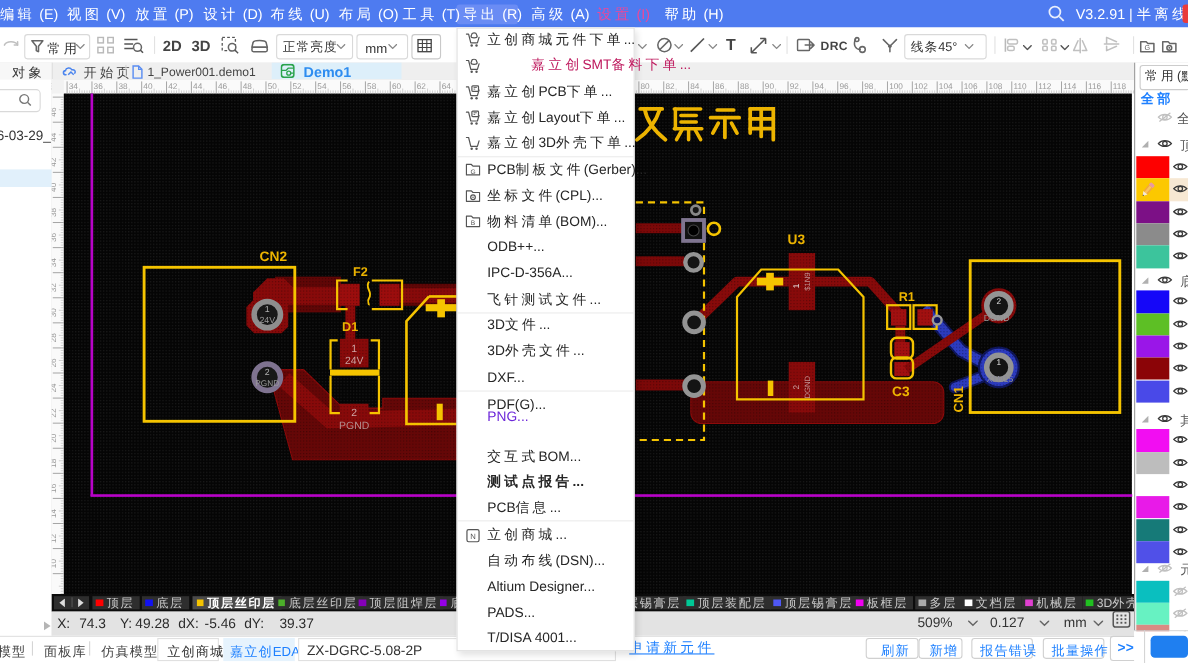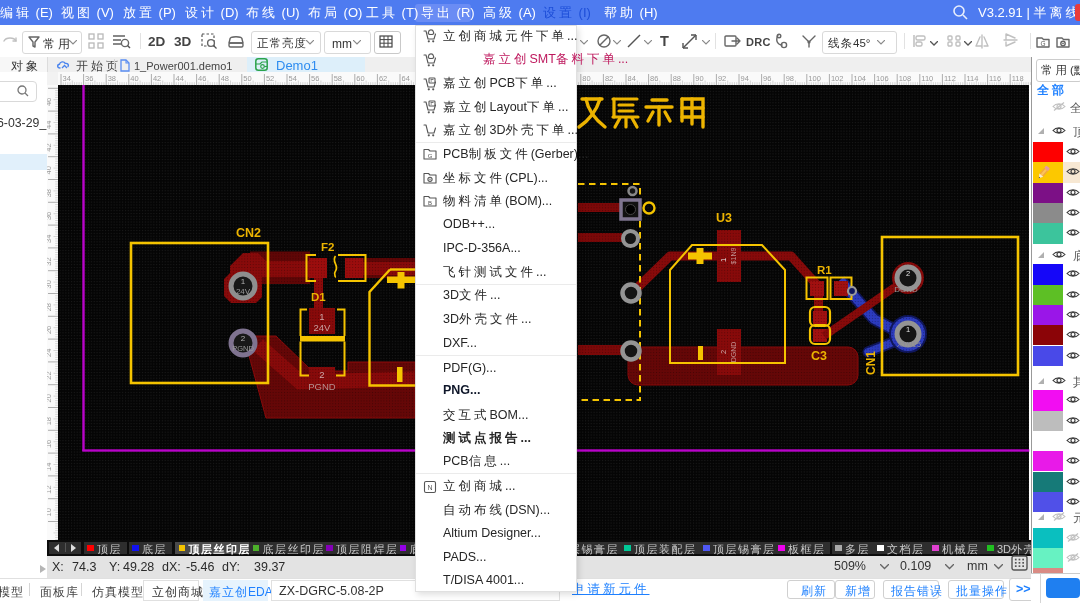--- a/index.html
+++ b/index.html
@@ -9,21 +9,21 @@
 <div style="position:absolute;left:415px;top:4px;width:56px;height:18px;background:#6a8cf4;border-radius:3px;"></div>
 <div style="position:absolute;left:0px;top:6px;font-size:13px;color:#fff;font-weight:normal;white-space:nowrap;line-height:1;"><span class="cj">编辑</span> (E)</div>
 <div style="position:absolute;left:61px;top:6px;font-size:13px;color:#fff;font-weight:normal;white-space:nowrap;line-height:1;"><span class="cj">视图</span> (V)</div>
 <div style="position:absolute;left:123px;top:6px;font-size:13px;color:#fff;font-weight:normal;white-space:nowrap;line-height:1;"><span class="cj">放置</span> (P)</div>
 <div style="position:absolute;left:185px;top:6px;font-size:13px;color:#fff;font-weight:normal;white-space:nowrap;line-height:1;"><span class="cj">设计</span> (D)</div>
 <div style="position:absolute;left:246px;top:6px;font-size:13px;color:#fff;font-weight:normal;white-space:nowrap;line-height:1;"><span class="cj">布线</span> (U)</div>
 <div style="position:absolute;left:308px;top:6px;font-size:13px;color:#fff;font-weight:normal;white-space:nowrap;line-height:1;"><span class="cj">布局</span> (O)</div>
 <div style="position:absolute;left:366px;top:6px;font-size:13px;color:#fff;font-weight:normal;white-space:nowrap;line-height:1;"><span class="cj">工具</span> (T)</div>
 <div style="position:absolute;left:421px;top:6px;font-size:13px;color:#fff;font-weight:normal;white-space:nowrap;line-height:1;"><span class="cj">导出</span> (R)</div>
 <div style="position:absolute;left:483px;top:6px;font-size:13px;color:#fff;font-weight:normal;white-space:nowrap;line-height:1;"><span class="cj">高级</span> (A)</div>
-<div style="position:absolute;left:543px;top:6px;font-size:13px;color:#1d4ed8;font-weight:normal;white-space:nowrap;line-height:1;"><span class="cj">设置</span> (I)</div>
+<div style="position:absolute;left:543px;top:6px;font-size:13px;color:#ec4899;font-weight:normal;white-space:nowrap;line-height:1;"><span class="cj">设置</span> (I)</div>
 <div style="position:absolute;left:604px;top:6px;font-size:13px;color:#fff;font-weight:normal;white-space:nowrap;line-height:1;"><span class="cj">帮助</span> (H)</div>
 <svg style="position:absolute;left:952px;top:4px" width="17" height="17" viewBox="0 0 17 17">
       <circle cx="7" cy="7" r="5" fill="none" stroke="#e8eefc" stroke-width="1.6"></circle>
       <line x1="11" y1="11" x2="15" y2="15" stroke="#e8eefc" stroke-width="1.6"></line>
     </svg>
 <div style="position:absolute;left:978px;top:6px;font-size:13px;color:#fff;font-weight:normal;white-space:nowrap;line-height:1;">V3.2.91 | <span class="cj">半离线</span></div>
 <div style="position:absolute;left:1075px;top:4px;width:5px;height:17px;background:#e93b3b;border-radius:3px 0 0 3px;"></div>
 <div style="position:absolute;left:0px;top:25px;width:1080px;height:32px;background:#ffffff;border-bottom:1px solid #e4e4e4;"></div>
 <svg style="position:absolute;left:2px;top:33px" width="16" height="16" viewBox="0 0 16 16">
       <path d="M2 8 C4 4, 12 4, 14 8" stroke="#c0c0c0" stroke-width="1.4" fill="none" stroke-linecap="round" stroke-linejoin="round"></path>
@@ -169,21 +169,21 @@
       <path d="M7 1 V4 H10" fill="none" stroke="#5a8df2" stroke-width="1.1"></path>
     </svg>
 <div style="position:absolute;left:134px;top:60.5px;font-size:11px;color:#444;font-weight:normal;white-space:nowrap;line-height:1;">1_Power001.demo1</div>
 <div style="position:absolute;left:247px;top:57px;width:118px;height:15px;background:#ddeffa;"></div>
 <svg style="position:absolute;left:255px;top:58px" width="13" height="13" viewBox="0 0 13 13">
       <rect x="0.8" y="0.8" width="11.4" height="11.4" rx="2.5" fill="none" stroke="#2aa34c" stroke-width="1.5"></rect>
       <path d="M1 6 L5 6 L7 4 L12 4" fill="none" stroke="#2aa34c" stroke-width="1.2"></path>
       <circle cx="7.5" cy="8.5" r="1.8" fill="none" stroke="#2aa34c" stroke-width="1.2"></circle>
       <path d="M9.3 8.5 H12" stroke="#2aa34c" stroke-width="1.2"></path>
     </svg>
-<div style="position:absolute;left:276px;top:59px;font-size:13px;color:#2d8cf0;font-weight:normal;white-space:nowrap;line-height:1;">Demo1</div>
+<div style="position:absolute;left:276px;top:59px;font-size:13px;color:#2d8cf0;font-weight:bold;white-space:nowrap;line-height:1;">Demo1</div>
 <div style="position:absolute;left:0px;top:72px;width:47px;height:506px;background:#ffffff;border-right:1px solid #dcdcdc;"></div>
 <div style="position:absolute;left:-8px;top:81px;width:43px;height:19px;background:#fff;border:1px solid #d9d9d9;border-radius:4px;"></div>
 <svg style="position:absolute;left:17px;top:85px" width="12" height="12" viewBox="0 0 12 12">
       <circle cx="5" cy="5" r="4" fill="none" stroke="#777" stroke-width="1.3"></circle>
       <line x1="8" y1="8" x2="11" y2="11" stroke="#777" stroke-width="1.3"></line>
     </svg>
 <div style="position:absolute;left:-3px;top:117px;font-size:12.3px;color:#333;font-weight:normal;white-space:nowrap;line-height:1;">6-03-29_1</div>
 <div style="position:absolute;left:0px;top:154px;width:47px;height:16px;background:#e1f0fb;"></div>
 <svg style="position:absolute;left:39px;top:564px" width="8" height="10" viewBox="0 0 8 10">
       <path d="M1 1 L7 5 L1 9 Z" fill="#b5b5b5"></path>
@@ -1070,21 +1070,21 @@
 <div style="position:absolute;left:109px;top:561px;font-size:12.5px;color:#2b2b2b;font-weight:normal;white-space:nowrap;line-height:1;">Y:</div>
 <div style="position:absolute;left:123px;top:561px;font-size:12.5px;color:#2b2b2b;font-weight:normal;white-space:nowrap;line-height:1;">49.28</div>
 <div style="position:absolute;left:162px;top:561px;font-size:12.5px;color:#2b2b2b;font-weight:normal;white-space:nowrap;line-height:1;">dX:</div>
 <div style="position:absolute;left:186px;top:561px;font-size:12.5px;color:#2b2b2b;font-weight:normal;white-space:nowrap;line-height:1;">-5.46</div>
 <div style="position:absolute;left:222px;top:561px;font-size:12.5px;color:#2b2b2b;font-weight:normal;white-space:nowrap;line-height:1;">dY:</div>
 <div style="position:absolute;left:254px;top:561px;font-size:12.5px;color:#2b2b2b;font-weight:normal;white-space:nowrap;line-height:1;">39.37</div>
 <div style="position:absolute;left:834px;top:560px;font-size:12.5px;color:#333;font-weight:normal;white-space:nowrap;line-height:1;">509%</div>
 <svg style="position:absolute;left:880px;top:564px" width="9" height="6" viewBox="0 0 9 6">
       <path d="M0 0 L4.5 4.5 L9 0" stroke="#666" stroke-width="1.3" fill="none"></path>
     </svg>
-<div style="position:absolute;left:900px;top:560px;font-size:12.5px;color:#333;font-weight:normal;white-space:nowrap;line-height:1;">0.109</div>
+<div style="position:absolute;left:900px;top:560px;font-size:12.5px;color:#333;font-weight:normal;white-space:nowrap;line-height:1;">0.127</div>
 <svg style="position:absolute;left:945px;top:564px" width="9" height="6" viewBox="0 0 9 6">
       <path d="M0 0 L4.5 4.5 L9 0" stroke="#666" stroke-width="1.3" fill="none"></path>
     </svg>
 <div style="position:absolute;left:967px;top:560px;font-size:12.5px;color:#333;font-weight:normal;white-space:nowrap;line-height:1;">mm</div>
 <svg style="position:absolute;left:994px;top:564px" width="9" height="6" viewBox="0 0 9 6">
       <path d="M0 0 L4.5 4.5 L9 0" stroke="#666" stroke-width="1.3" fill="none"></path>
     </svg>
 <svg style="position:absolute;left:1011px;top:555px" width="17" height="17" viewBox="0 0 17 17">
       <rect x="1" y="1" width="15" height="14" rx="2" fill="none" stroke="#555" stroke-width="1.4"></rect>
       <rect x="3.9000000000000004" y="3.7" width="1.7" height="1.7" fill="#555"></rect>
@@ -1333,21 +1333,21 @@
       <text x="7" y="10.8" font-size="6" fill="#555" text-anchor="middle" font-family="Liberation Sans">B</text>
     </svg>
 <div style="position:absolute;left:443px;top:194.9px;font-size:12.5px;color:#262626;font-weight:normal;white-space:nowrap;line-height:1;z-index:52;"><span class="cj">物料清单</span>(BOM)...</div>
 <div style="position:absolute;left:443px;top:218.3px;font-size:12.5px;color:#262626;font-weight:normal;white-space:nowrap;line-height:1;z-index:52;">ODB++...</div>
 <div style="position:absolute;left:443px;top:242.1px;font-size:12.5px;color:#262626;font-weight:normal;white-space:nowrap;line-height:1;z-index:52;">IPC-D-356A...</div>
 <div style="position:absolute;left:443px;top:265.5px;font-size:12.5px;color:#262626;font-weight:normal;white-space:nowrap;line-height:1;z-index:52;"><span class="cj">飞针测试文件</span>...</div>
 <div style="position:absolute;left:443px;top:289.4px;font-size:12.5px;color:#262626;font-weight:normal;white-space:nowrap;line-height:1;z-index:52;">3D<span class="cj">文件</span>...</div>
 <div style="position:absolute;left:443px;top:313.0px;font-size:12.5px;color:#262626;font-weight:normal;white-space:nowrap;line-height:1;z-index:52;">3D<span class="cj">外壳文件</span>...</div>
 <div style="position:absolute;left:443px;top:336.5px;font-size:12.5px;color:#262626;font-weight:normal;white-space:nowrap;line-height:1;z-index:52;">DXF...</div>
 <div style="position:absolute;left:443px;top:361.8px;font-size:12.5px;color:#262626;font-weight:normal;white-space:nowrap;line-height:1;z-index:52;">PDF(G)...</div>
-<div style="position:absolute;left:443px;top:384px;font-size:12.5px;color:#0f172a;font-weight:bold;white-space:nowrap;line-height:1;z-index:52;">PNG...</div>
+<div style="position:absolute;left:443px;top:373px;font-size:12.5px;color:#6d28d9;font-weight:normal;white-space:nowrap;line-height:1;z-index:52;">PNG...</div>
 <div style="position:absolute;left:443px;top:408.8px;font-size:12.5px;color:#262626;font-weight:normal;white-space:nowrap;line-height:1;z-index:52;"><span class="cj">交互式</span>BOM...</div>
 <div style="position:absolute;left:443px;top:431.8px;font-size:12.5px;color:#262626;font-weight:bold;white-space:nowrap;line-height:1;z-index:52;"><span class="cj">测试点报告</span>...</div>
 <div style="position:absolute;left:443px;top:455.2px;font-size:12.5px;color:#262626;font-weight:normal;white-space:nowrap;line-height:1;z-index:52;">PCB<span class="cj">信息</span>...</div>
 <svg style="position:absolute;left:423px;top:479.6px;z-index:52" width="14" height="14" viewBox="0 0 14 14">
       <rect x="1.5" y="1.5" width="11" height="11" rx="1.5" stroke="#555" stroke-width="1.1" fill="none" stroke-linecap="round" stroke-linejoin="round"></rect>
       <text x="7" y="10" font-size="7" fill="#555" text-anchor="middle" font-family="Liberation Sans">N</text>
     </svg>
 <div style="position:absolute;left:443px;top:480.1px;font-size:12.5px;color:#262626;font-weight:normal;white-space:nowrap;line-height:1;z-index:52;"><span class="cj">立创商城</span>...</div>
 <div style="position:absolute;left:443px;top:503.6px;font-size:12.5px;color:#262626;font-weight:normal;white-space:nowrap;line-height:1;z-index:52;"><span class="cj">自动布线</span>(DSN)...</div>
 <div style="position:absolute;left:443px;top:527.1px;font-size:12.5px;color:#262626;font-weight:normal;white-space:nowrap;line-height:1;z-index:52;">Altium Designer...</div>

